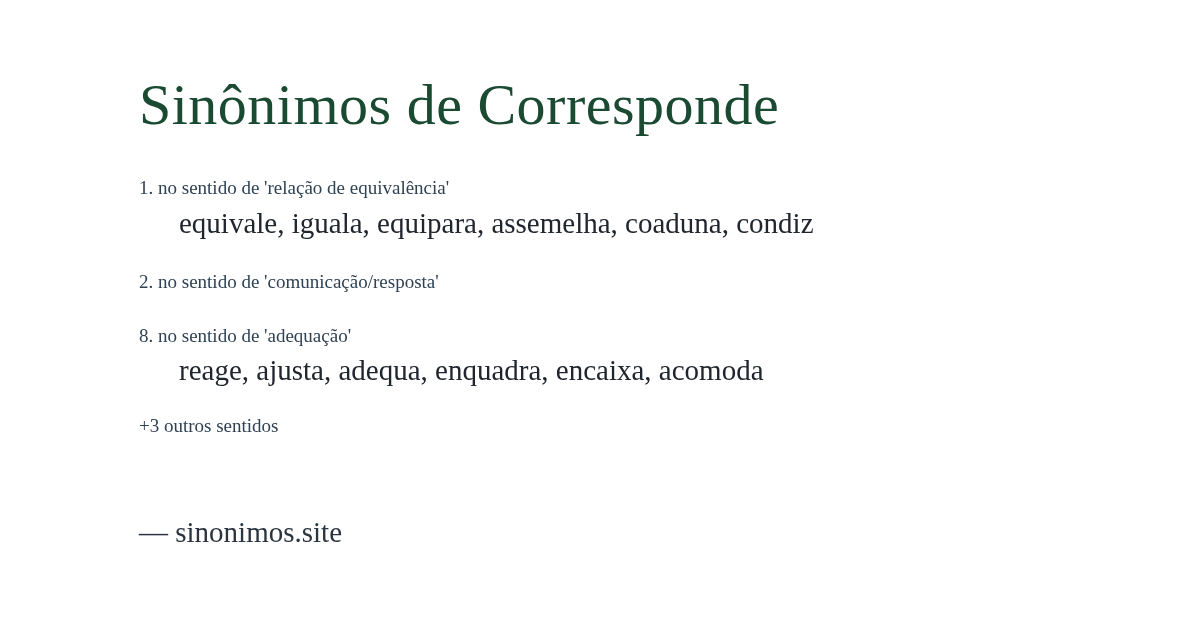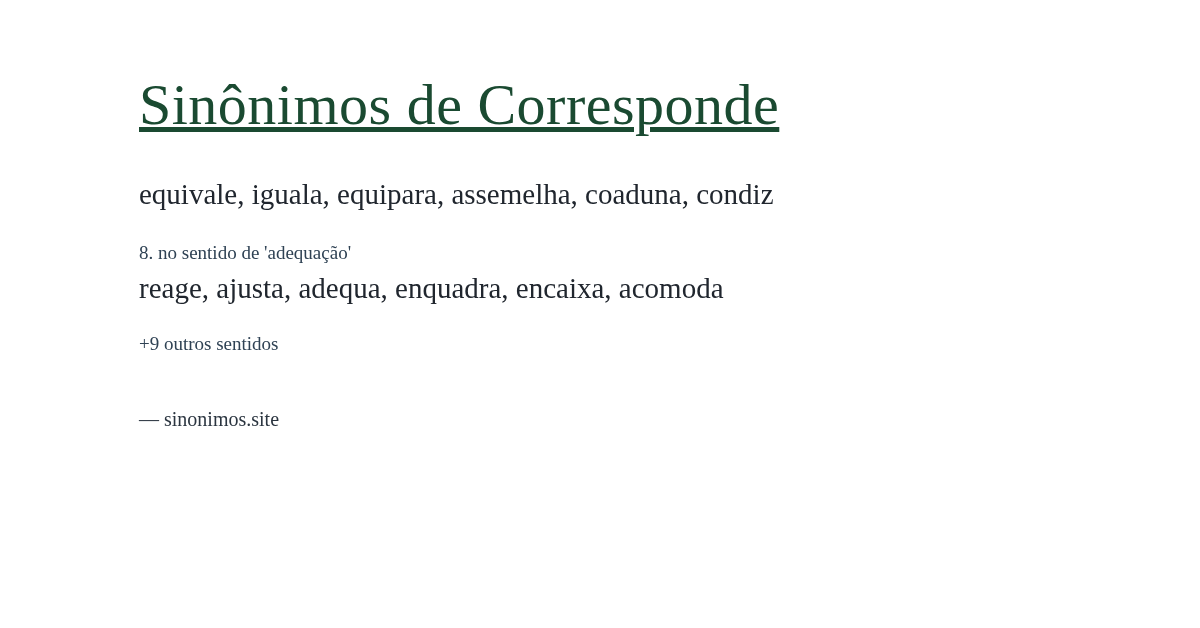--- a/index.html
+++ b/index.html
@@ -15,65 +15,67 @@
     height: 628px;
     padding: 75px 60px 0 139px;
   }
   .title {
     font-size: 58px;
     font-weight: 500;
     line-height: 1.05;
     color: var(--title-color, #1a4a31);
     letter-spacing: 0.5px;
     margin-bottom: 40px;
-    text-decoration: underline;
   }
   .sense {
     margin-bottom: 29px;
   }
   .sense-label {
     font-size: 19px;
     line-height: 1.3;
     color: var(--label-color, #2f4254);
     margin-bottom: 4px;
   }
   .sense-synonyms {
     font-size: 29px;
     line-height: 1.25;
     color: var(--text-color, #20262e);
+    margin-left: 40px;
   }
   .more-senses {
     font-size: 19px;
     line-height: 1.3;
     color: var(--label-color, #2f4254);
     margin-top: -3px;
   }
   .attribution {
-    font-size: 20px;
+    font-size: 29px;
     line-height: 1.2;
     color: var(--footer-color, #2b3540);
-    margin-top: 50px;
+    margin-top: 76px;
   }
 </style>
 </head>
 <body>
 
 <div class="card">
 
   <h1 class="title">Sinônimos de Corresponde</h1>
 
   <div class="sense">
+    <div class="sense-label">1. no sentido de 'relação de equivalência'</div>
     <div class="sense-synonyms">equivale, iguala, equipara, assemelha, coaduna, condiz</div>
   </div>
 
   <div class="sense">
+    <div class="sense-label">2. no sentido de 'comunicação/resposta'</div>
   </div>
 
   <div class="sense">
     <div class="sense-label">8. no sentido de 'adequação'</div>
     <div class="sense-synonyms">reage, ajusta, adequa, enquadra, encaixa, acomoda</div>
   </div>
 
-  <div class="more-senses">+9 outros sentidos</div>
+  <div class="more-senses">+3 outros sentidos</div>
 
   <div class="attribution">— sinonimos.site</div>
 
 </div>
 
 </body></html>

